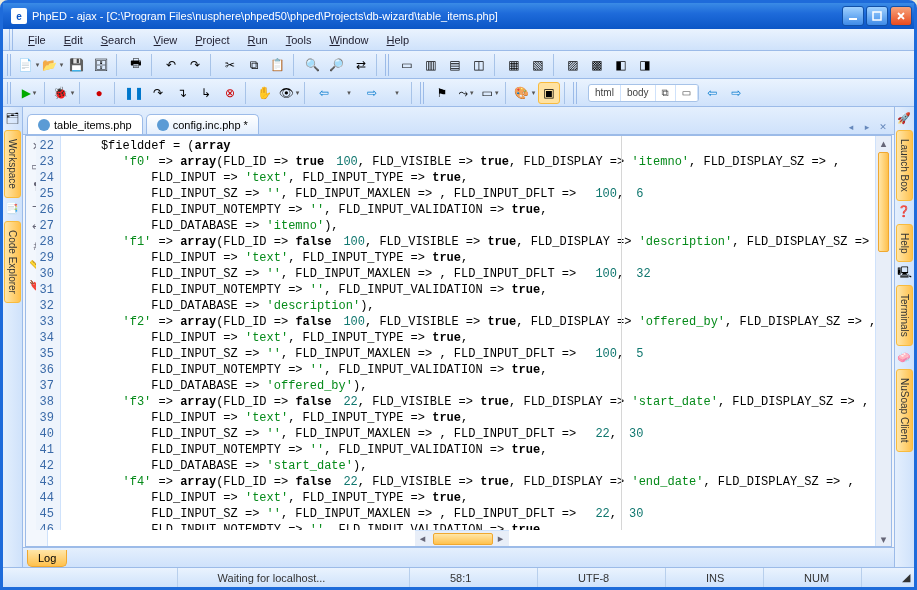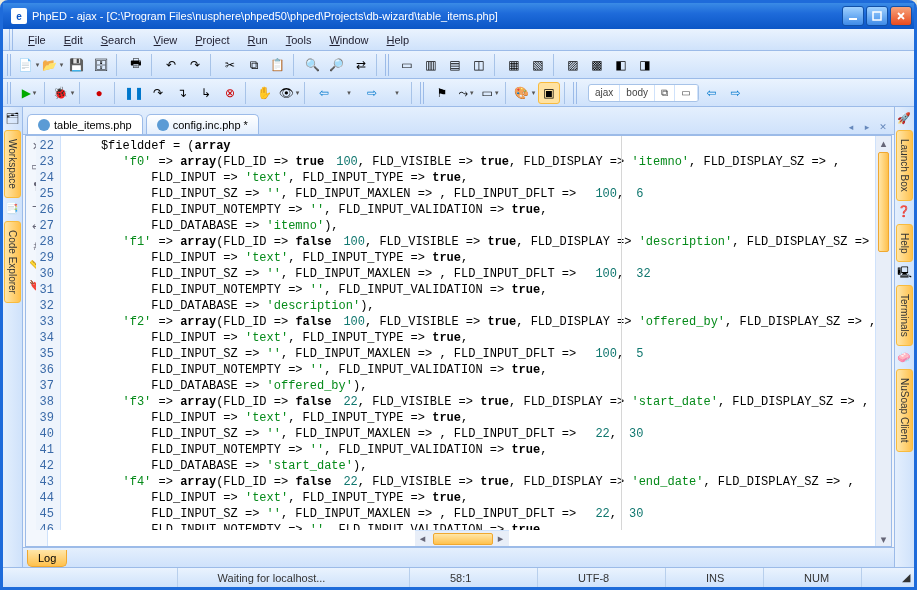--- a/index.html
+++ b/index.html
@@ -166,21 +166,21 @@
     <div class="grip"></div>
     <div class="tbtn">⚑</div>
     <div class="tbtn dd">⤳</div>
     <div class="tbtn dd">▭</div>
     <div class="tsep"></div>
     <div class="tbtn dd">🎨</div>
     <div class="tbtn active">▣</div>
     <div class="tsep"></div>
     <div class="grip"></div>
     <div class="pillbar">
-      <span>ajax</span>
+      <span>html</span>
       <span>body</span>
       <span>⧉</span>
       <span>▭</span>
     </div>
     <div class="tbtn" style="color:#07c">⇦</div>
     <div class="tbtn" style="color:#07c">⇨</div>
   </div>
 
   <div class="body">
     <div class="leftdock">

